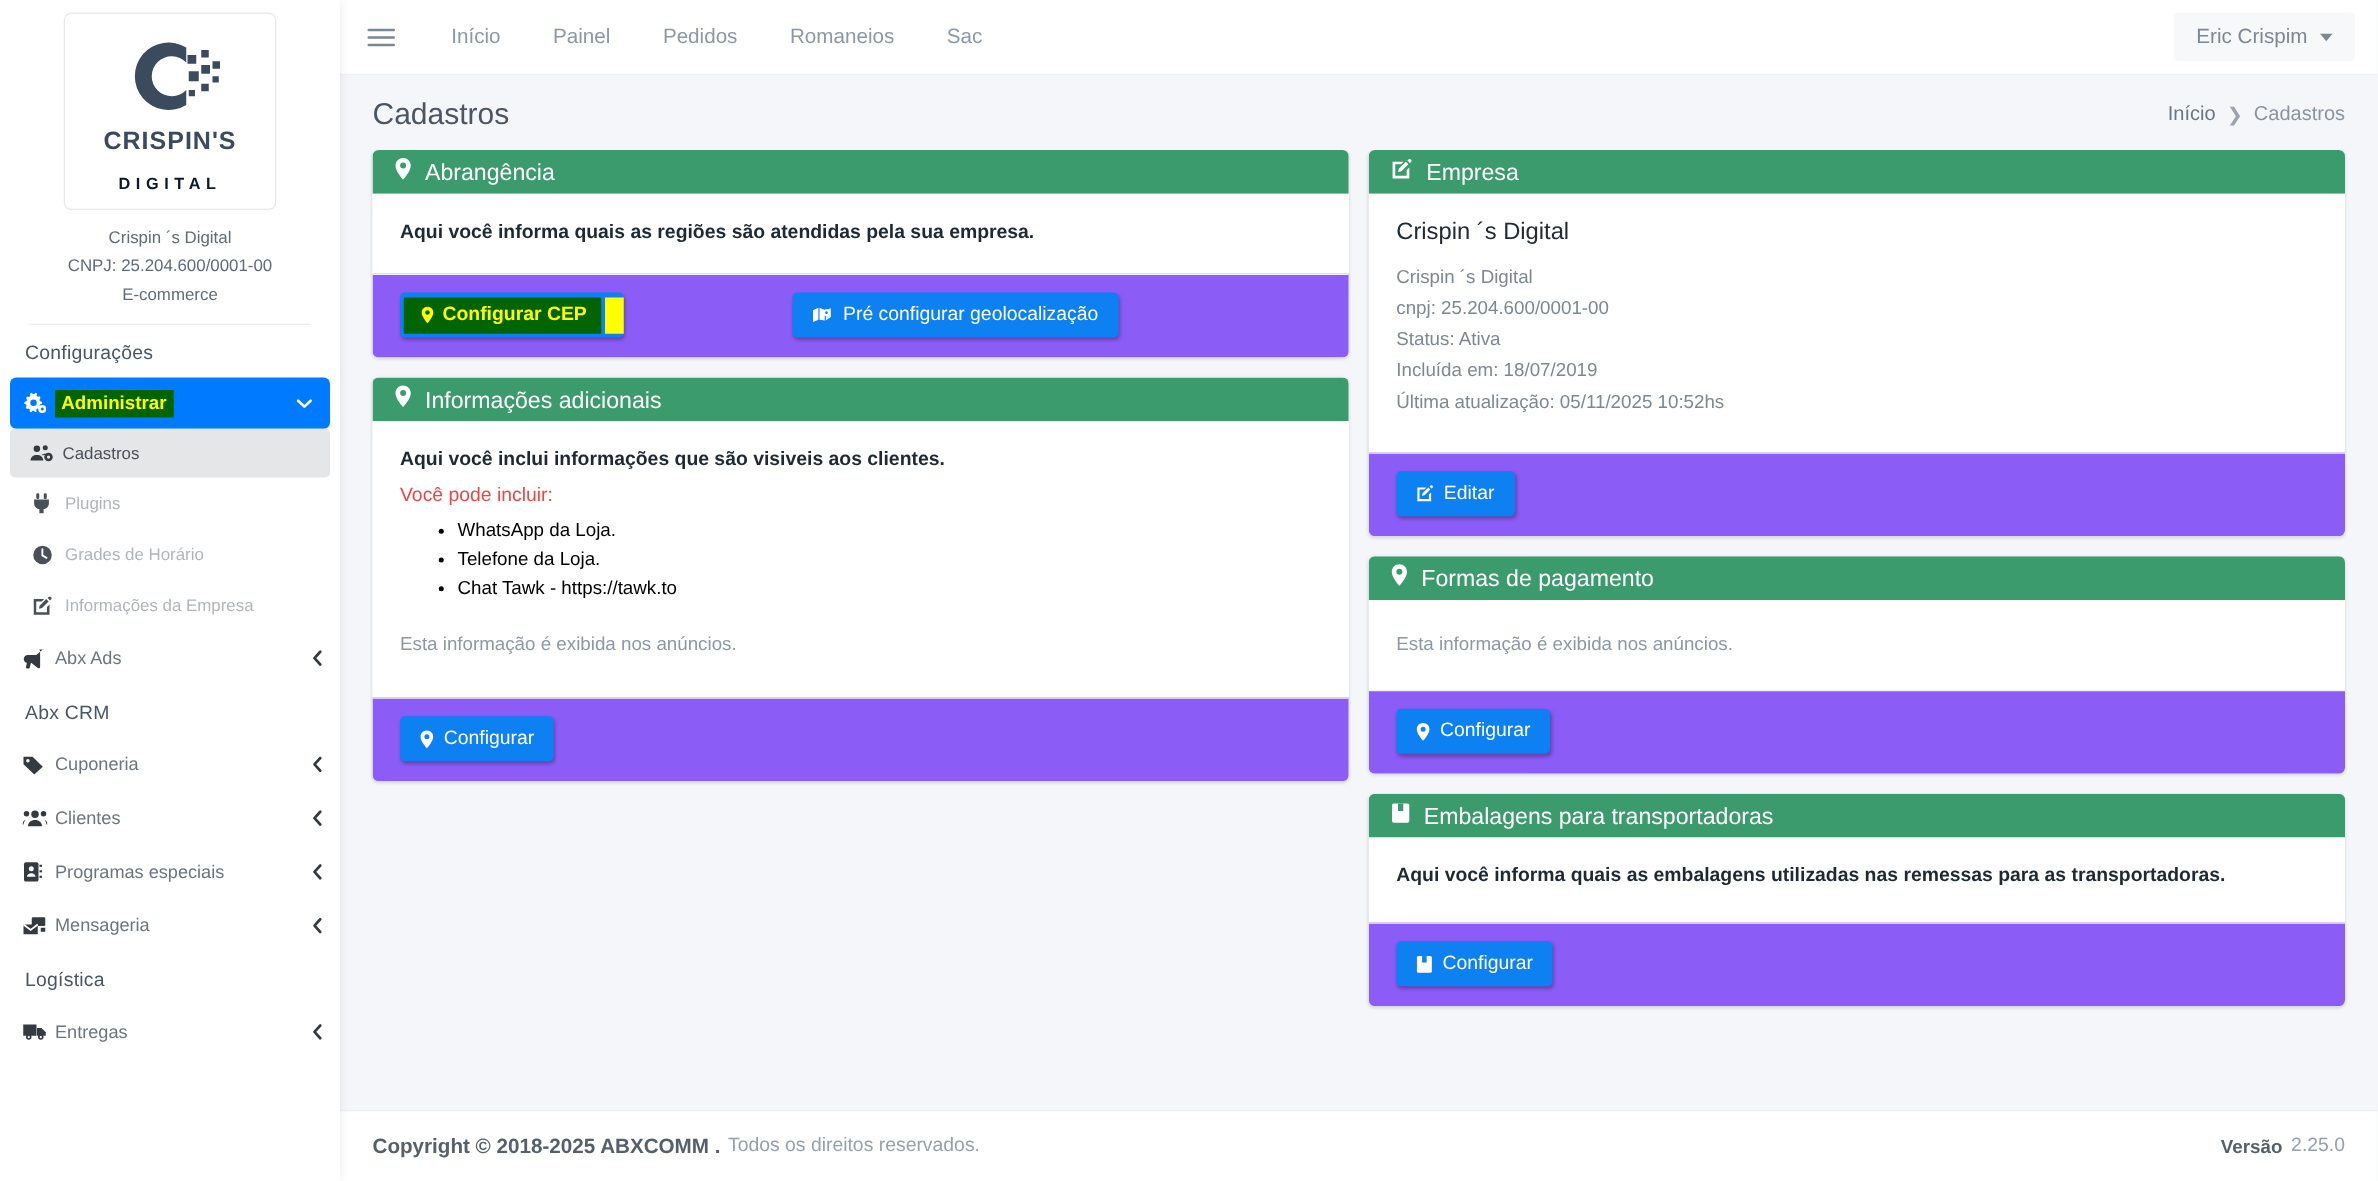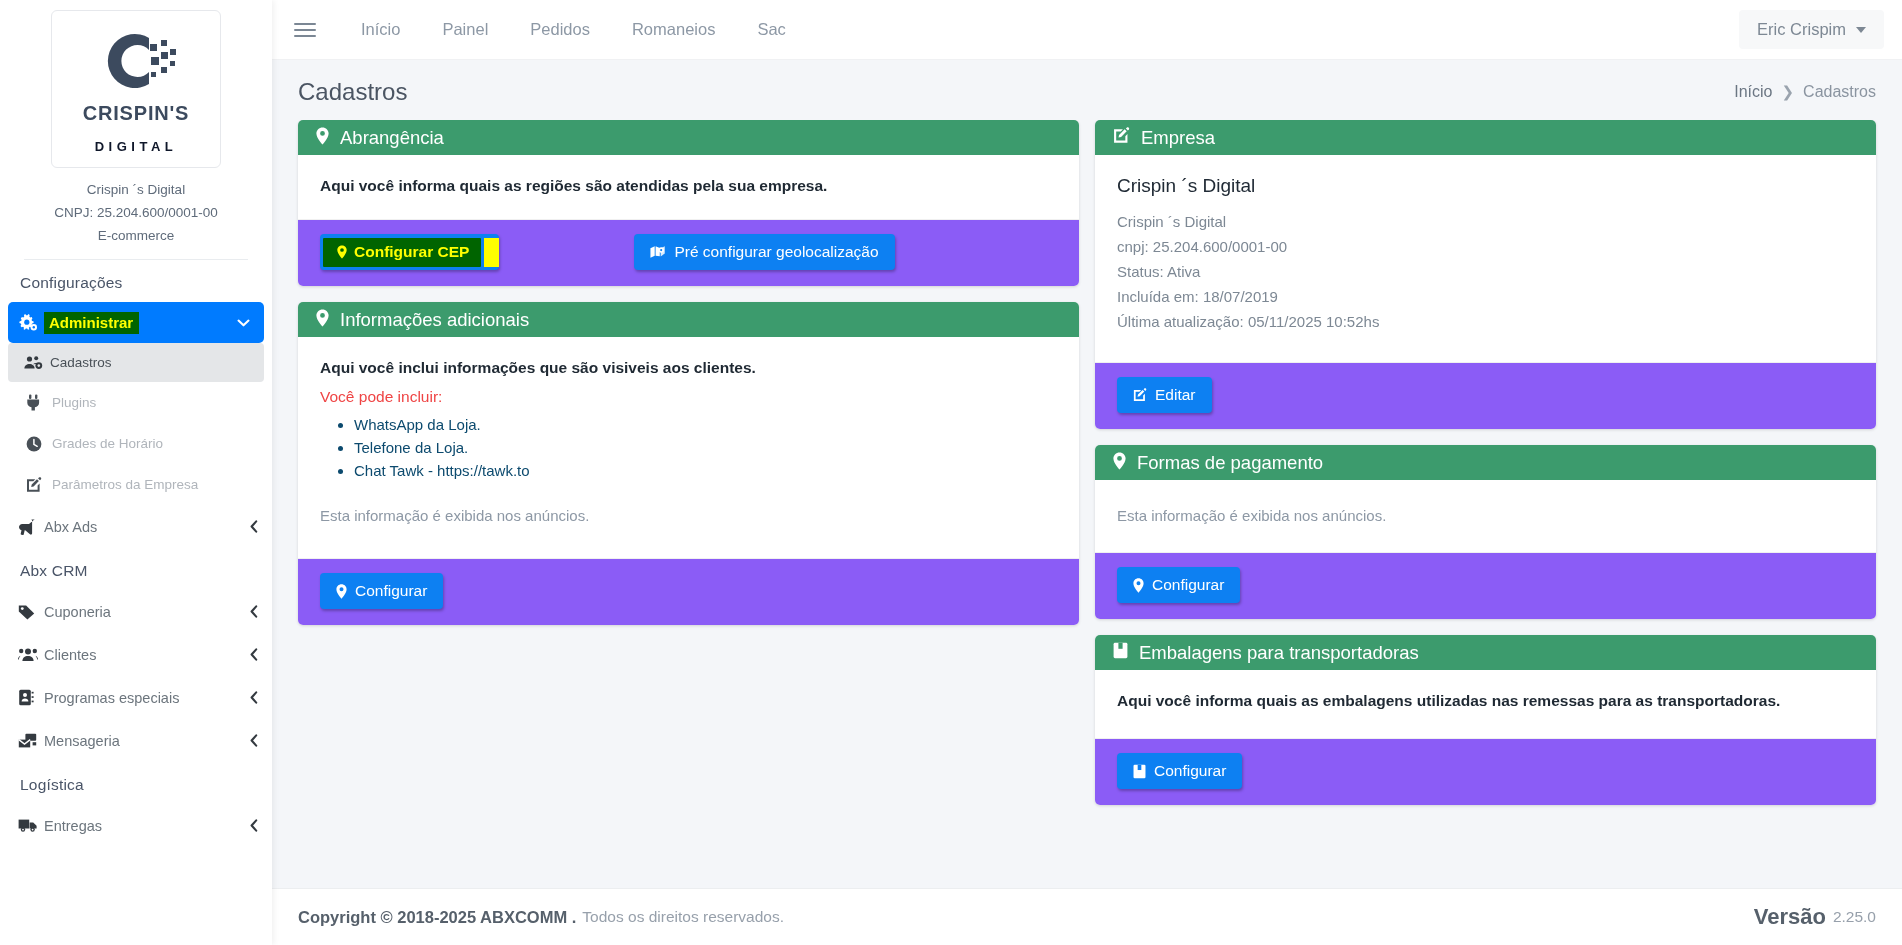--- a/index.html
+++ b/index.html
@@ -149,21 +149,21 @@
   .card-body { padding: 20px 22px 22px 22px; background:#fff; }
   .card-foot {
     background: #8b5cf6; border-top: 1px solid #f0f0f0;
     padding: 14px 22px 16px 22px; display: flex; gap: 0;
   }
 
   .txt-strong { font-size: 15.5px; color: #1f2933; font-weight: 700; line-height: 22px; }
   .txt-mut { font-size: 15.5px; color: #ef4444; line-height: 24px; }
   .txt-mut-sm { font-size: 15px; color: #8d98a5; line-height: 24px; }
   .bullets { margin: 4px 0 0 34px; }
-  .bullets li { font-size: 15px; color: #0c4a6e; line-height: 21px; padding: 1px 0; }
+  .bullets li { font-size: 15px; color: #000000; line-height: 21px; padding: 1px 0; margin-left: 12px; }
 
   .btn {
     display: inline-flex; align-items: center; gap: 8px;
     background: #0d80f2; color: #fff;
     border: none; border-radius: 4px;
     font-size: 15.5px; font-family: inherit;
     padding: 9px 16px; cursor: pointer;
     box-shadow: 1px 2px 3px rgba(0,0,0,.28);
     white-space: nowrap;
   }
@@ -191,21 +191,21 @@
 
   .footer {
     margin-top: auto;
     height: 57px; background: #ffffff;
     border-top: 1px solid #eceef0;
     display: flex; align-items: center;
     padding: 0 26px;
   }
   .fcopy-b { font-size: 16.5px; color: #56606b; font-weight: 700; }
   .fcopy-n { font-size: 15.5px; color: #97a0ab; font-weight: 400; }
-  .fver-b { font-size: 22px; color: #56606b; font-weight: 700; }
+  .fver-b { font-size: 15px; color: #56606b; font-weight: 700; }
   .fver-n { font-size: 15.5px; color: #97a0ab; }
 </style>
 </head>
 <body>
 
 <div class="app">
 
   <aside class="sidebar">
     <div class="brand-box">
       <div class="brand-logo">
@@ -285,21 +285,21 @@
       <span class="lbl">Grades de Horário</span>
     </div>
 
     <div class="sb-item child">
       <span class="ico">
         <svg width="16" height="16" viewBox="0 0 16 16" fill="currentColor">
           <path d="M1 2.2h8.3l-2 2H3v8.6h8.6V8.6l2-2v8.2H1z"></path>
           <path d="M14.8.6c.6.6.6 1.3 0 1.9l-.8.8-1.9-1.9.8-.8c.6-.6 1.3-.6 1.9 0zM11 2.2l1.9 1.9-5.3 5.3-2.4.5.5-2.4z"></path>
         </svg>
       </span>
-      <span class="lbl">Parâmetros da Empresa</span>
+      <span class="lbl">Informações da Empresa</span>
     </div>
 
     <div class="sb-item">
       <span class="ico">
         <svg width="19" height="16" viewBox="0 0 19 16" fill="currentColor">
           <path d="M17.2.6c-.5-.3-1 0-1.4.4L11 4.9H4.3C2.4 4.9 1 6.3 1 8.1c0 1.6 1 2.8 2.5 3.1l-.8 3.6c-.1.5.2.9.7 1l1.4.2c.4 0 .8-.2.9-.6l1-4.1h.5l4.8 3.9c.4.4.9.6 1.4.4.5-.3.7-.8.7-1.3V1.8c0-.5-.3-1-.9-1.2z"></path>
         </svg>
       </span>
       <span class="lbl">Abx Ads</span>
       <span class="chev">

